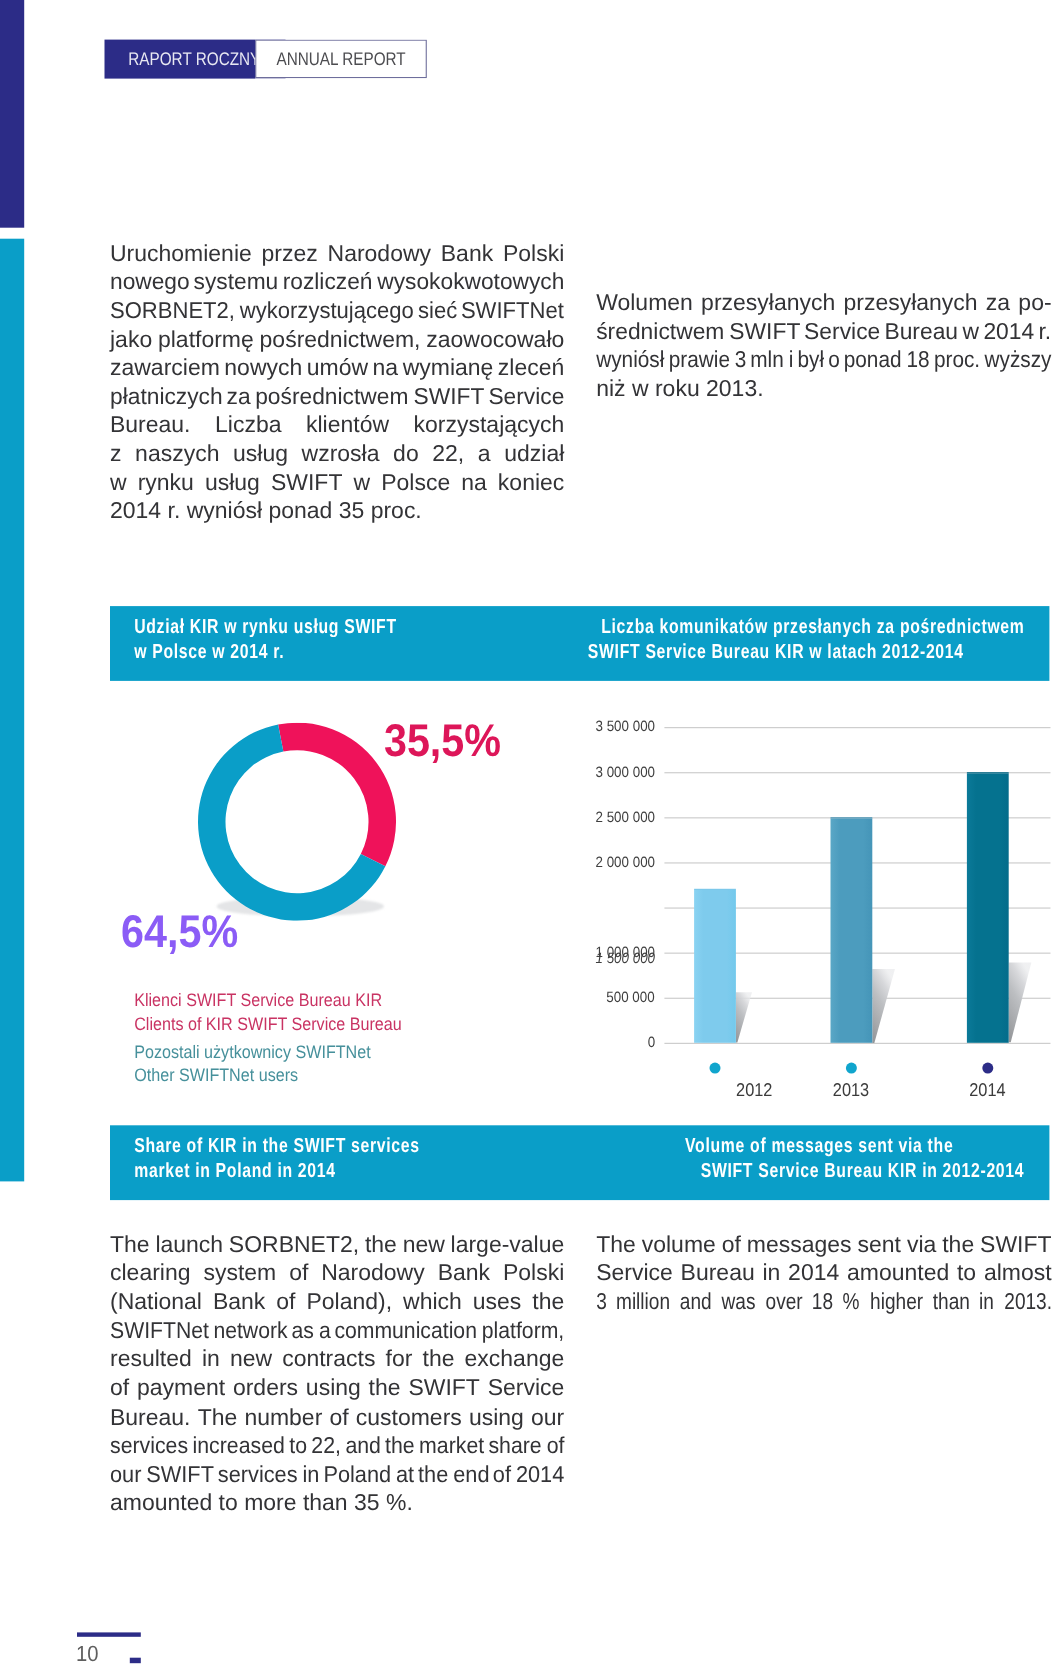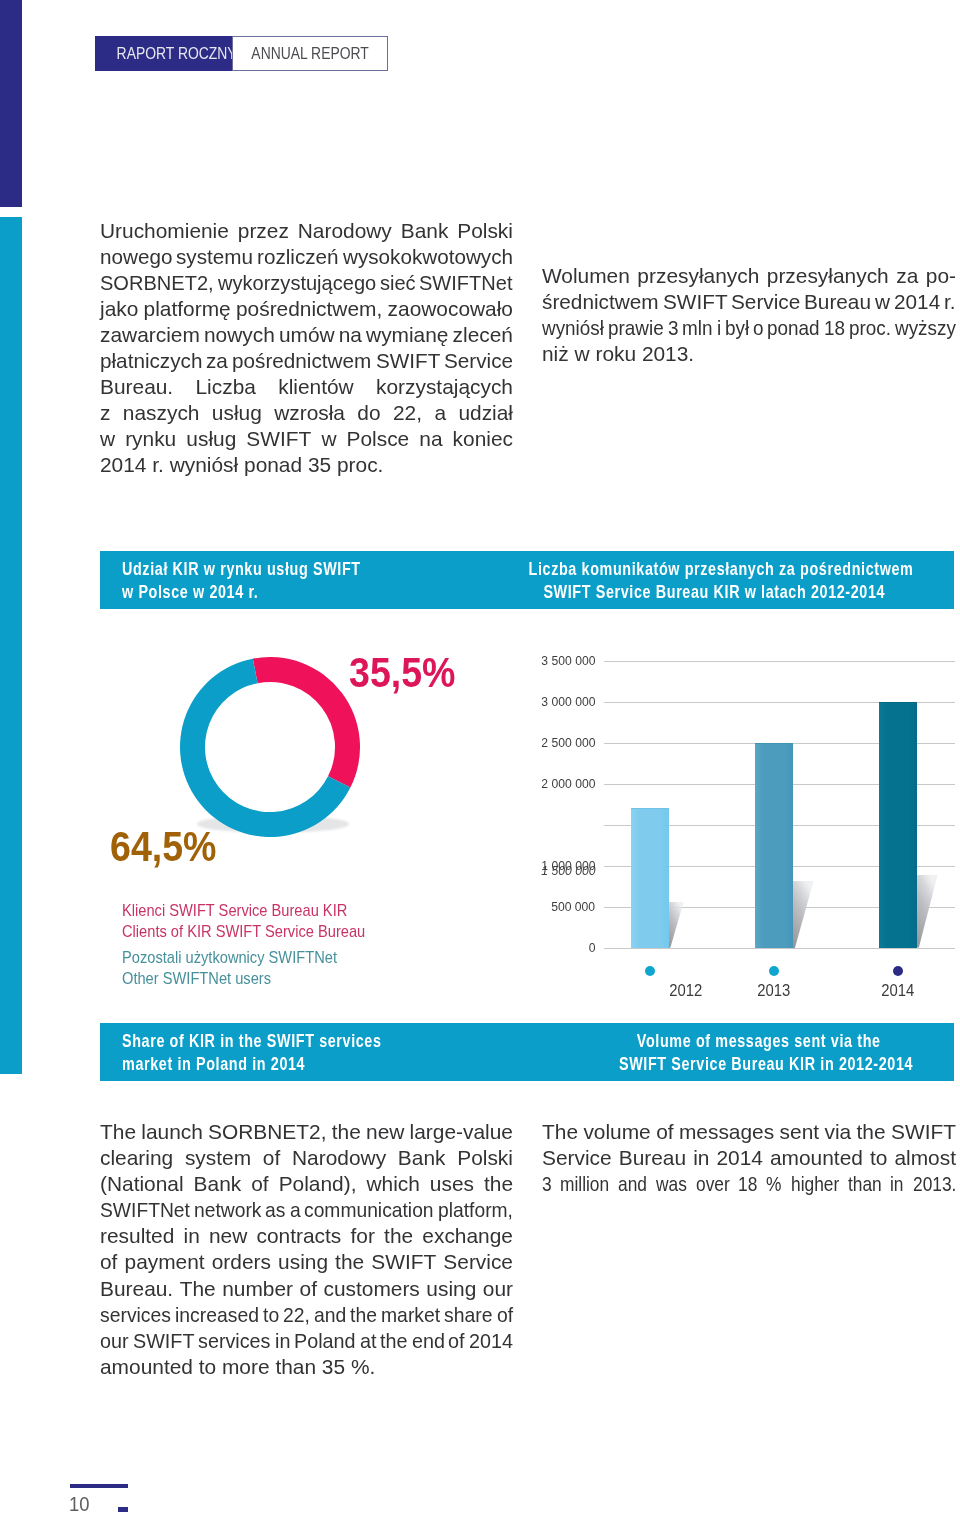--- a/index.html
+++ b/index.html
@@ -22,27 +22,27 @@
                 border:1.2px solid #6e6e9c;}
 
   
   .copy{position:absolute;font-size:20.9px;line-height:26.1px;color:#333336;transform:translateZ(0);}
   .copy .ln{display:flex;justify-content:space-between;height:26.1px;white-space:pre;
             transform-origin:left center;}
   .copy .ln.last{justify-content:flex-start;}
   .copy .ln > span{display:inline-block;white-space:pre;}
 
   
-  .band{position:absolute;left:100px;width:854px;height:58px;background:var(--cyan);}
+  .band{position:absolute;left:100px;width:854px;height:68px;background:var(--cyan);}
   .band .t{position:absolute;color:#fff;font-weight:bold;font-size:18.4px;line-height:23.3px;transform:translateZ(0);}
   .band .t div{display:block;}
   .band .t span{display:inline-block;transform:scaleX(.78);transform-origin:left center;letter-spacing:.8px;}
   .band .t.r span{transform-origin:right center;}
   .band .t.l{left:22px;top:6px;}
-  .band .t.r{right:41px;top:6px;text-align:center;}
+  .band .t.r{right:23px;top:6px;text-align:left;}
 
   
   .donut-wrap{position:absolute;left:180px;top:657px;width:180px;height:180px;}
   .donut-shadow{position:absolute;left:197px;top:815px;width:152px;height:18px;
                 border-radius:50%;background:#e4e5e7;filter:blur(1.2px);z-index:0;}
   .pct{position:absolute;font-weight:bold;font-size:41.6px;transform:translateZ(0);}
   .pct span{display:inline-block;transform:scaleX(.903);transform-origin:left center;}
 
   .legend{position:absolute;left:122px;font-size:16.4px;line-height:21.1px;transform:translateZ(0);}
   .legend span{display:inline-block;transform:scaleX(.894);transform-origin:left center;}
@@ -114,21 +114,21 @@
   <div class="donut-shadow"></div>
   <div class="donut-wrap">
     <svg width="180" height="180" viewBox="0 0 180 180">
       <g id="donut-paths">
           <path d="M72.82719041611097 1.653553489710248 A90 90 0 0 1 170.3327236606913 130.57897866204874 L148.01807819938816 119.30704014481299 A65 65 0 0 0 77.59741530052459 26.194233075901842 Z" fill="#ef125a"></path>
           <path d="M170.3327236606913 130.57897866204874 A90 90 0 1 1 72.82719041611091 1.653553489710248 L77.59741530052455 26.19423307590185 A65 65 0 1 0 148.01807819938816 119.30704014481299 Z" fill="#0a9ec8"></path>
         </g>
     </svg>
   </div>
   <div class="pct" id="pct-red" style="left:348.6px;top:648.6px;color:#dd1659;"><span>35,5%</span></div>
-  <div class="pct" id="pct-cyan" style="left:110.3px;top:822.5px;color:#a16207;"><span>64,5%</span></div>
+  <div class="pct" id="pct-cyan" style="left:110.3px;top:822.5px;color:#8b5cf6;"><span>64,5%</span></div>
 
   <div class="legend" id="legend-1" style="top:900px;color:#c93363;">
     <div><span>Klienci SWIFT Service Bureau KIR</span></div>
     <div><span>Clients of KIR SWIFT Service Bureau</span></div>
   </div>
   <div class="legend" id="legend-2" style="top:946.5px;color:#46909b;">
     <div><span>Pozostali użytkownicy SWIFTNet</span></div>
     <div><span>Other SWIFTNet users</span></div>
   </div>
 

